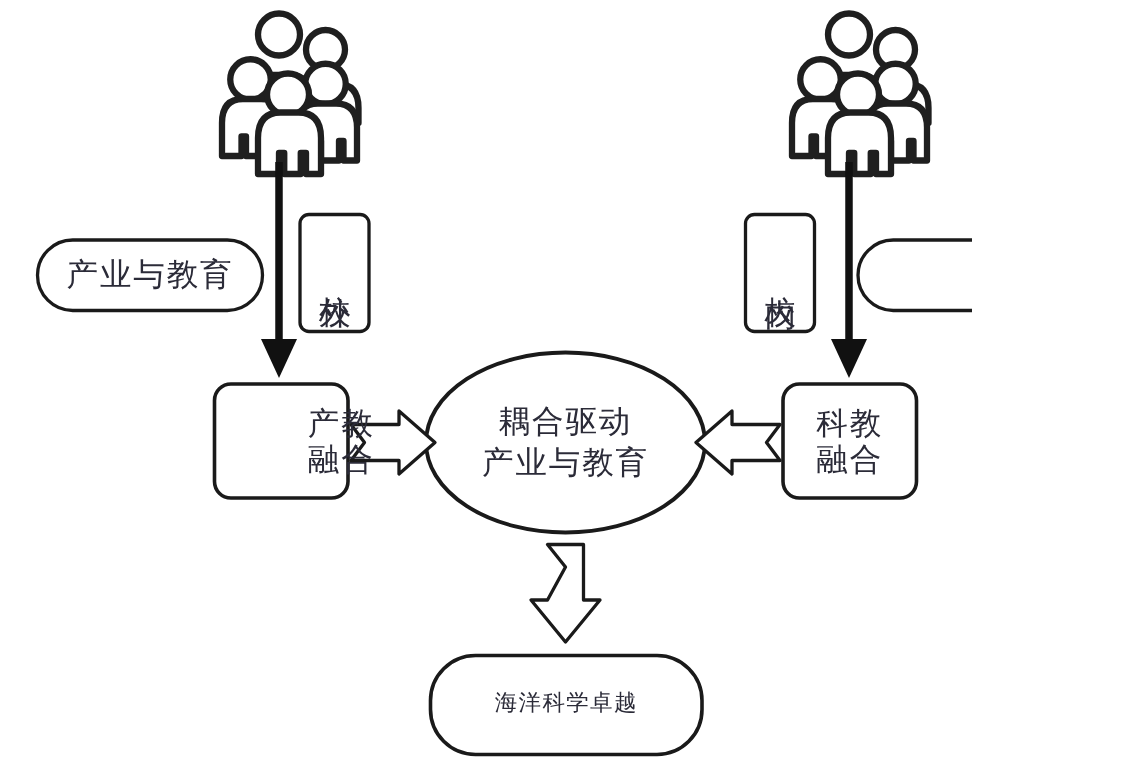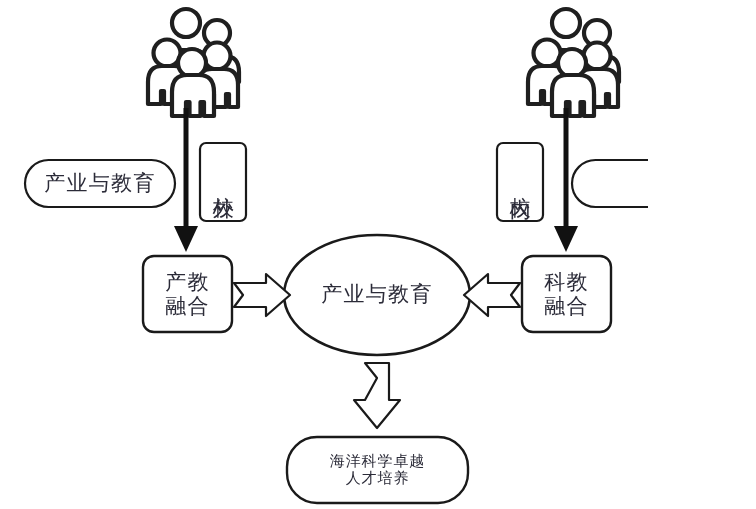--- a/index.html
+++ b/index.html
@@ -134,32 +134,32 @@
 
 
   <div class="node-text" style="left:200px; top:143px; width:46px; height:78px;">
     <span class="t-vert">校外</span>
   </div>
 
   <div class="node-text" style="left:497px; top:143px; width:46px; height:78px;">
     <span class="t-vert">校内</span>
   </div>
 
-  <div class="node-text t-box" style="left:143px; top:256px; width:89px; height:76px;">
+  <div class="node-text t-box" style="left:143px; top:256px; width:89px; height:76px;padding-left:40px;">
     <span>产教</span>
     <span>融合</span>
   </div>
 
   <div class="node-text t-box" style="left:522px; top:256px; width:89px; height:76px;font-family:Liberation Serif, serif;">
     <span>科教</span>
     <span>融合</span>
   </div>
 
   <div class="node-text t-ellipse" style="left:284px; top:235px; width:186px; height:120px;">
+    <span>耦合驱动</span>
     <span>产业与教育</span>
   </div>
 
   <div class="node-text t-outcome" style="left:287px; top:437px; width:181px; height:66px;">
     <span>海洋科学卓越</span>
-    <span>人才培养</span>
   </div>
 
 </div>
 
 </body></html>

